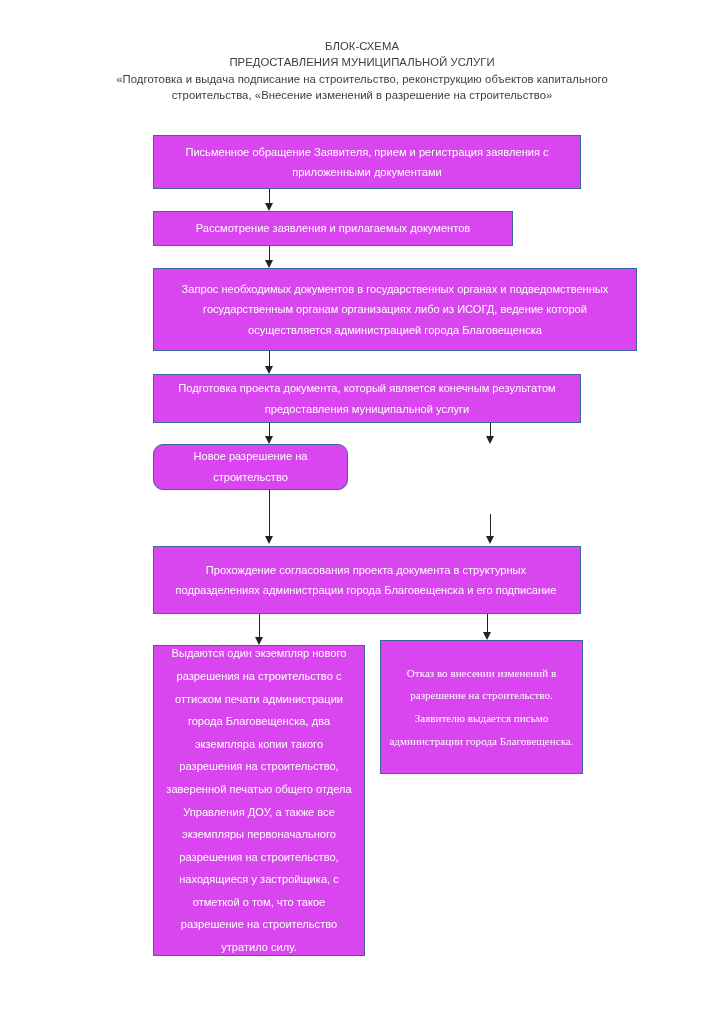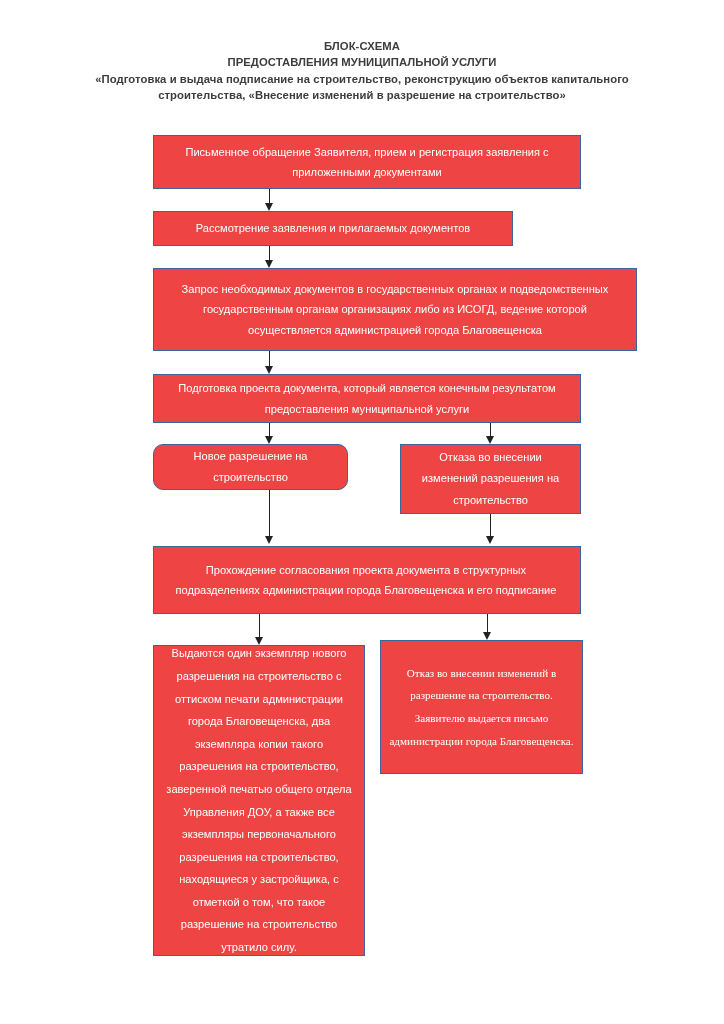--- a/index.html
+++ b/index.html
@@ -28,27 +28,27 @@
     position: absolute;
     left: 62px;
     top: 38px;
     width: 600px;
     text-align: center;
     color: #3d3d3d;
     font-size: 11.3px;
     line-height: 16.4px;
     letter-spacing: 0.05px;
   }
-  .title-line { display: block; white-space: pre-wrap; font-weight: bold; }
+  .title-line { display: block; white-space: pre-wrap; }
 
   
   .node {
     position: absolute;
     box-sizing: border-box;
-    background: #ef4444;
+    background: #d946ef;
     border: 1.6px solid #3a6699;
     color: #ffffff;
     display: flex;
     align-items: center;
     justify-content: center;
     text-align: center;
     font-size: 11.1px;
     line-height: 20.5px;
     padding: 4px 14px;
   }
@@ -113,23 +113,20 @@
   <div class="conn" style="left:269px; top:423px; height:16px;"></div>
   <div class="arrowhead" style="left:265px; top:436px;"></div>
 
   <div class="conn" style="left:490px; top:423px; height:16px;"></div>
   <div class="arrowhead" style="left:486px; top:436px;"></div>
 
   <div class="node narrow" style="left:153px; top:444px; width:195px; height:46px;border-radius:10px;">
     <span>Новое разрешение на строительство</span>
   </div>
 
-  <div class="node narrow" style="left:400px; top:444px; width:181px; height:70px;">
-    <span>Отказа во внесении изменений разрешения на строительство</span>
-  </div>
 
   <div class="conn" style="left:269px; top:490px; height:48px;"></div>
   <div class="arrowhead" style="left:265px; top:536px;"></div>
 
   <div class="conn" style="left:490px; top:514px; height:24px;"></div>
   <div class="arrowhead" style="left:486px; top:536px;"></div>
 
   <div class="node" style="left:153px; top:546px; width:428px; height:68px;padding-left:12px;">
     <span>Прохождение согласования проекта документа в структурных подразделениях администрации города Благовещенска и его подписание</span>
   </div>

